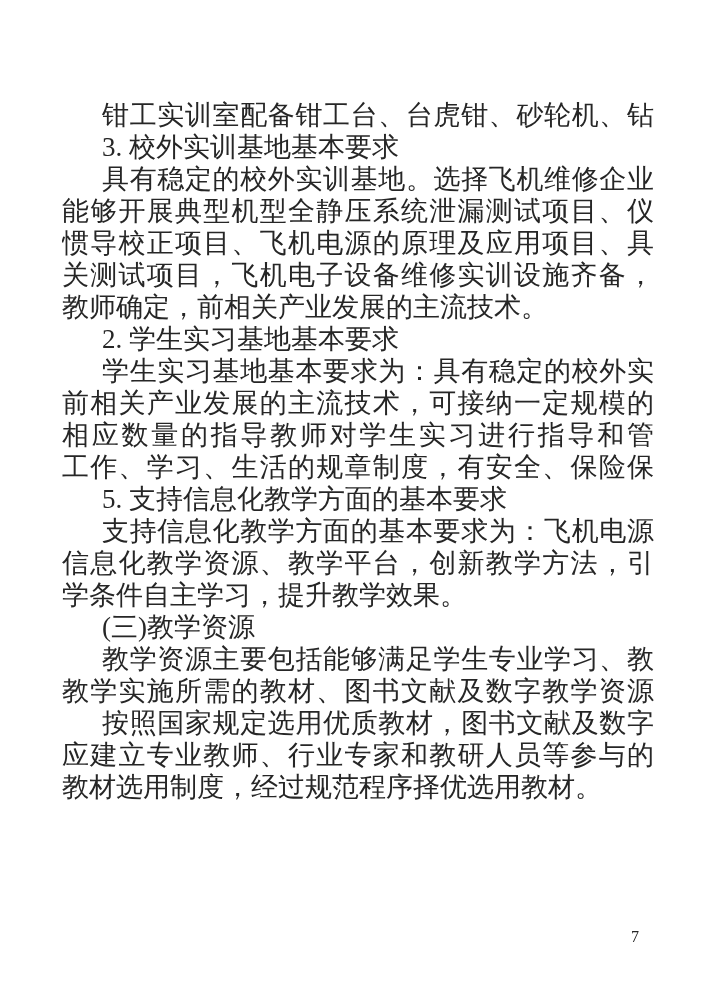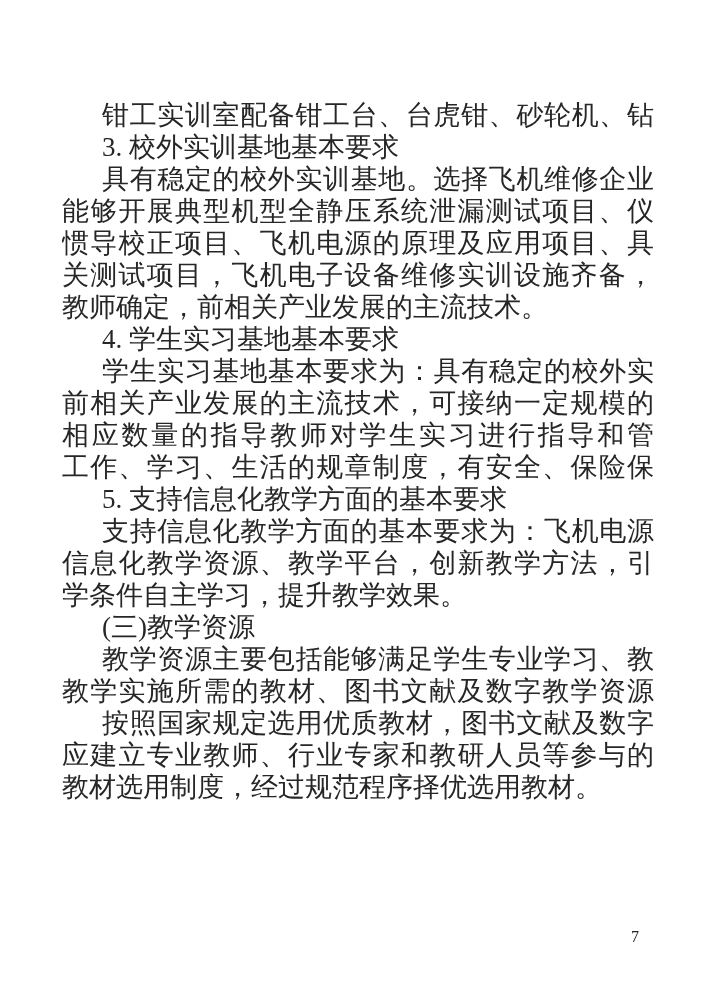--- a/index.html
+++ b/index.html
@@ -55,21 +55,21 @@
 <div class="page" style="background: rgb(255, 255, 255); color: rgb(38, 38, 38);">
   <div class="text-block" id="text-block">
 
   <div class="text-line indent para-end">钳工实训室配备钳工台、台虎钳、砂轮机、钻床等，数量确定。</div>
       <div class="text-line indent para-end">3. 校外实训基地基本要求</div>
       <div class="text-line indent">具有稳定的校外实训基地。选择飞机维修企业作为校外实训基地，</div>
       <div class="text-line">能够开展典型机型全静压系统泄漏测试项目、仪表的显示测试项目、</div>
       <div class="text-line">惯导校正项目、飞机电源的原理及应用项目、具有稳定的校外实训基地</div>
       <div class="text-line">关测试项目，飞机电子设备维修实训设施齐备，实训岗位、实训指导</div>
       <div class="text-line para-end">教师确定，前相关产业发展的主流技术。</div>
-      <div class="text-line indent para-end">4. 学生实习基地基本要求</div>
+      <div class="text-line indent para-end">2. 学生实习基地基本要求</div>
       <div class="text-line indent">学生实习基地基本要求为：具有稳定的校外实习基地；能涵盖当</div>
       <div class="text-line">前相关产业发展的主流技术，可接纳一定规模的学生实习；能够配备</div>
       <div class="text-line">相应数量的指导教师对学生实习进行指导和管理；仪表的显示测试项目</div>
       <div class="text-line para-end">工作、学习、生活的规章制度，有安全、保险保障。</div>
       <div class="text-line indent para-end">5. 支持信息化教学方面的基本要求</div>
       <div class="text-line indent">支持信息化教学方面的基本要求为：飞机电源的原理及应用项目</div>
       <div class="text-line">信息化教学资源、教学平台，创新教学方法，引导学生利用信息化教</div>
       <div class="text-line para-end">学条件自主学习，提升教学效果。</div>
       <div class="text-line indent para-end">(三)教学资源</div>
       <div class="text-line indent">教学资源主要包括能够满足学生专业学习、教师专业教学研究和</div>

